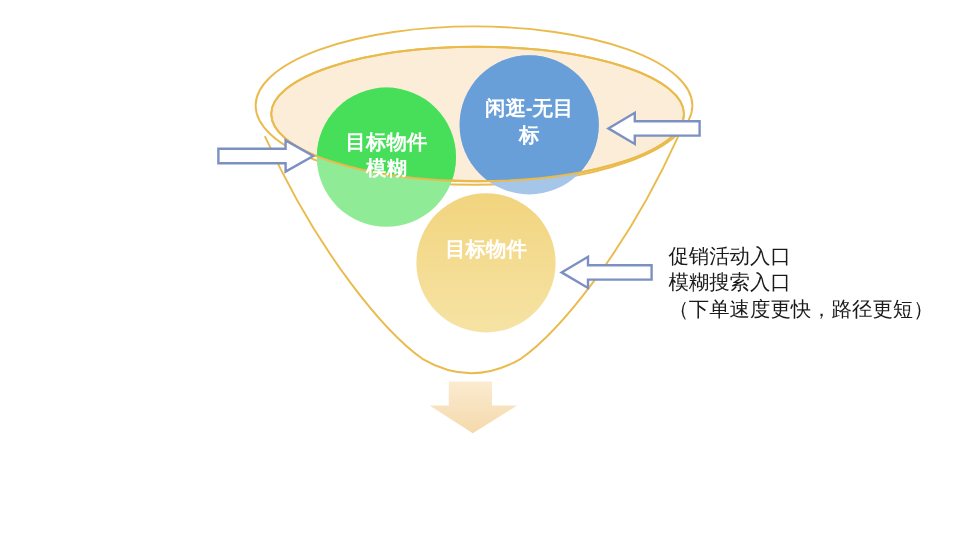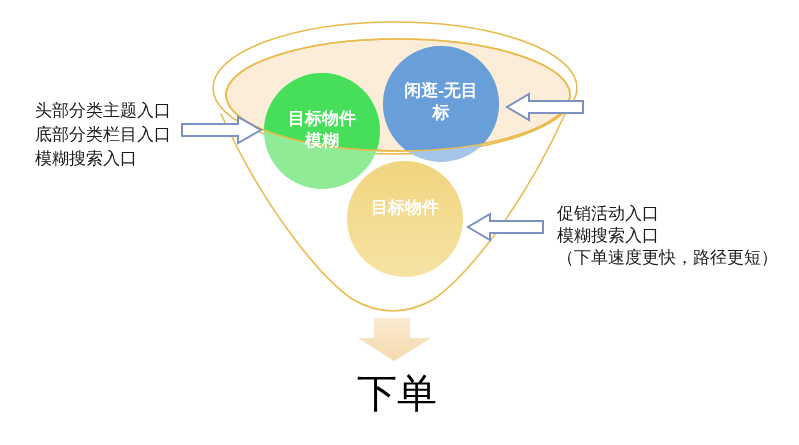--- a/index.html
+++ b/index.html
@@ -64,40 +64,34 @@
 
     <polygon points="374,318 410,318 410,338 431,338 394,361 358,338 374,338" fill="url(#downGrad)"></polygon>
 
     <polygon class="arrow" points="182,124 238,124 238,117 261,130 238,143 238,136 182,136"></polygon>
 
     <polygon class="arrow" points="583,101 529,101 529,94 507,107 529,120 529,113 583,113"></polygon>
 
     <polygon class="arrow" points="543,221 490,221 490,214 468,227 490,240 490,233 543,233"></polygon>
   </svg>
 
-  <div class="ann ann-left">
-    <div>头部分类主题入口</div>
-    <div>底部分类栏目入口</div>
-    <div>模糊搜索入口</div>
-  </div>
 
 
   <div class="ann ann-right-mid">
     <div>促销活动入口</div>
     <div>模糊搜索入口</div>
     <div>（下单速度更快，路径更短）</div>
   </div>
 
   <div class="clabel clabel-green">
     <div>目标物件</div>
     <div>模糊</div>
   </div>
   <div class="clabel clabel-blue">
     <div>闲逛-无目</div>
     <div>标</div>
   </div>
   <div class="clabel clabel-yellow">
     <div>目标物件</div>
   </div>
 
-  <div class="outcome">下单</div>
 
 </div>
 
 </body></html>

